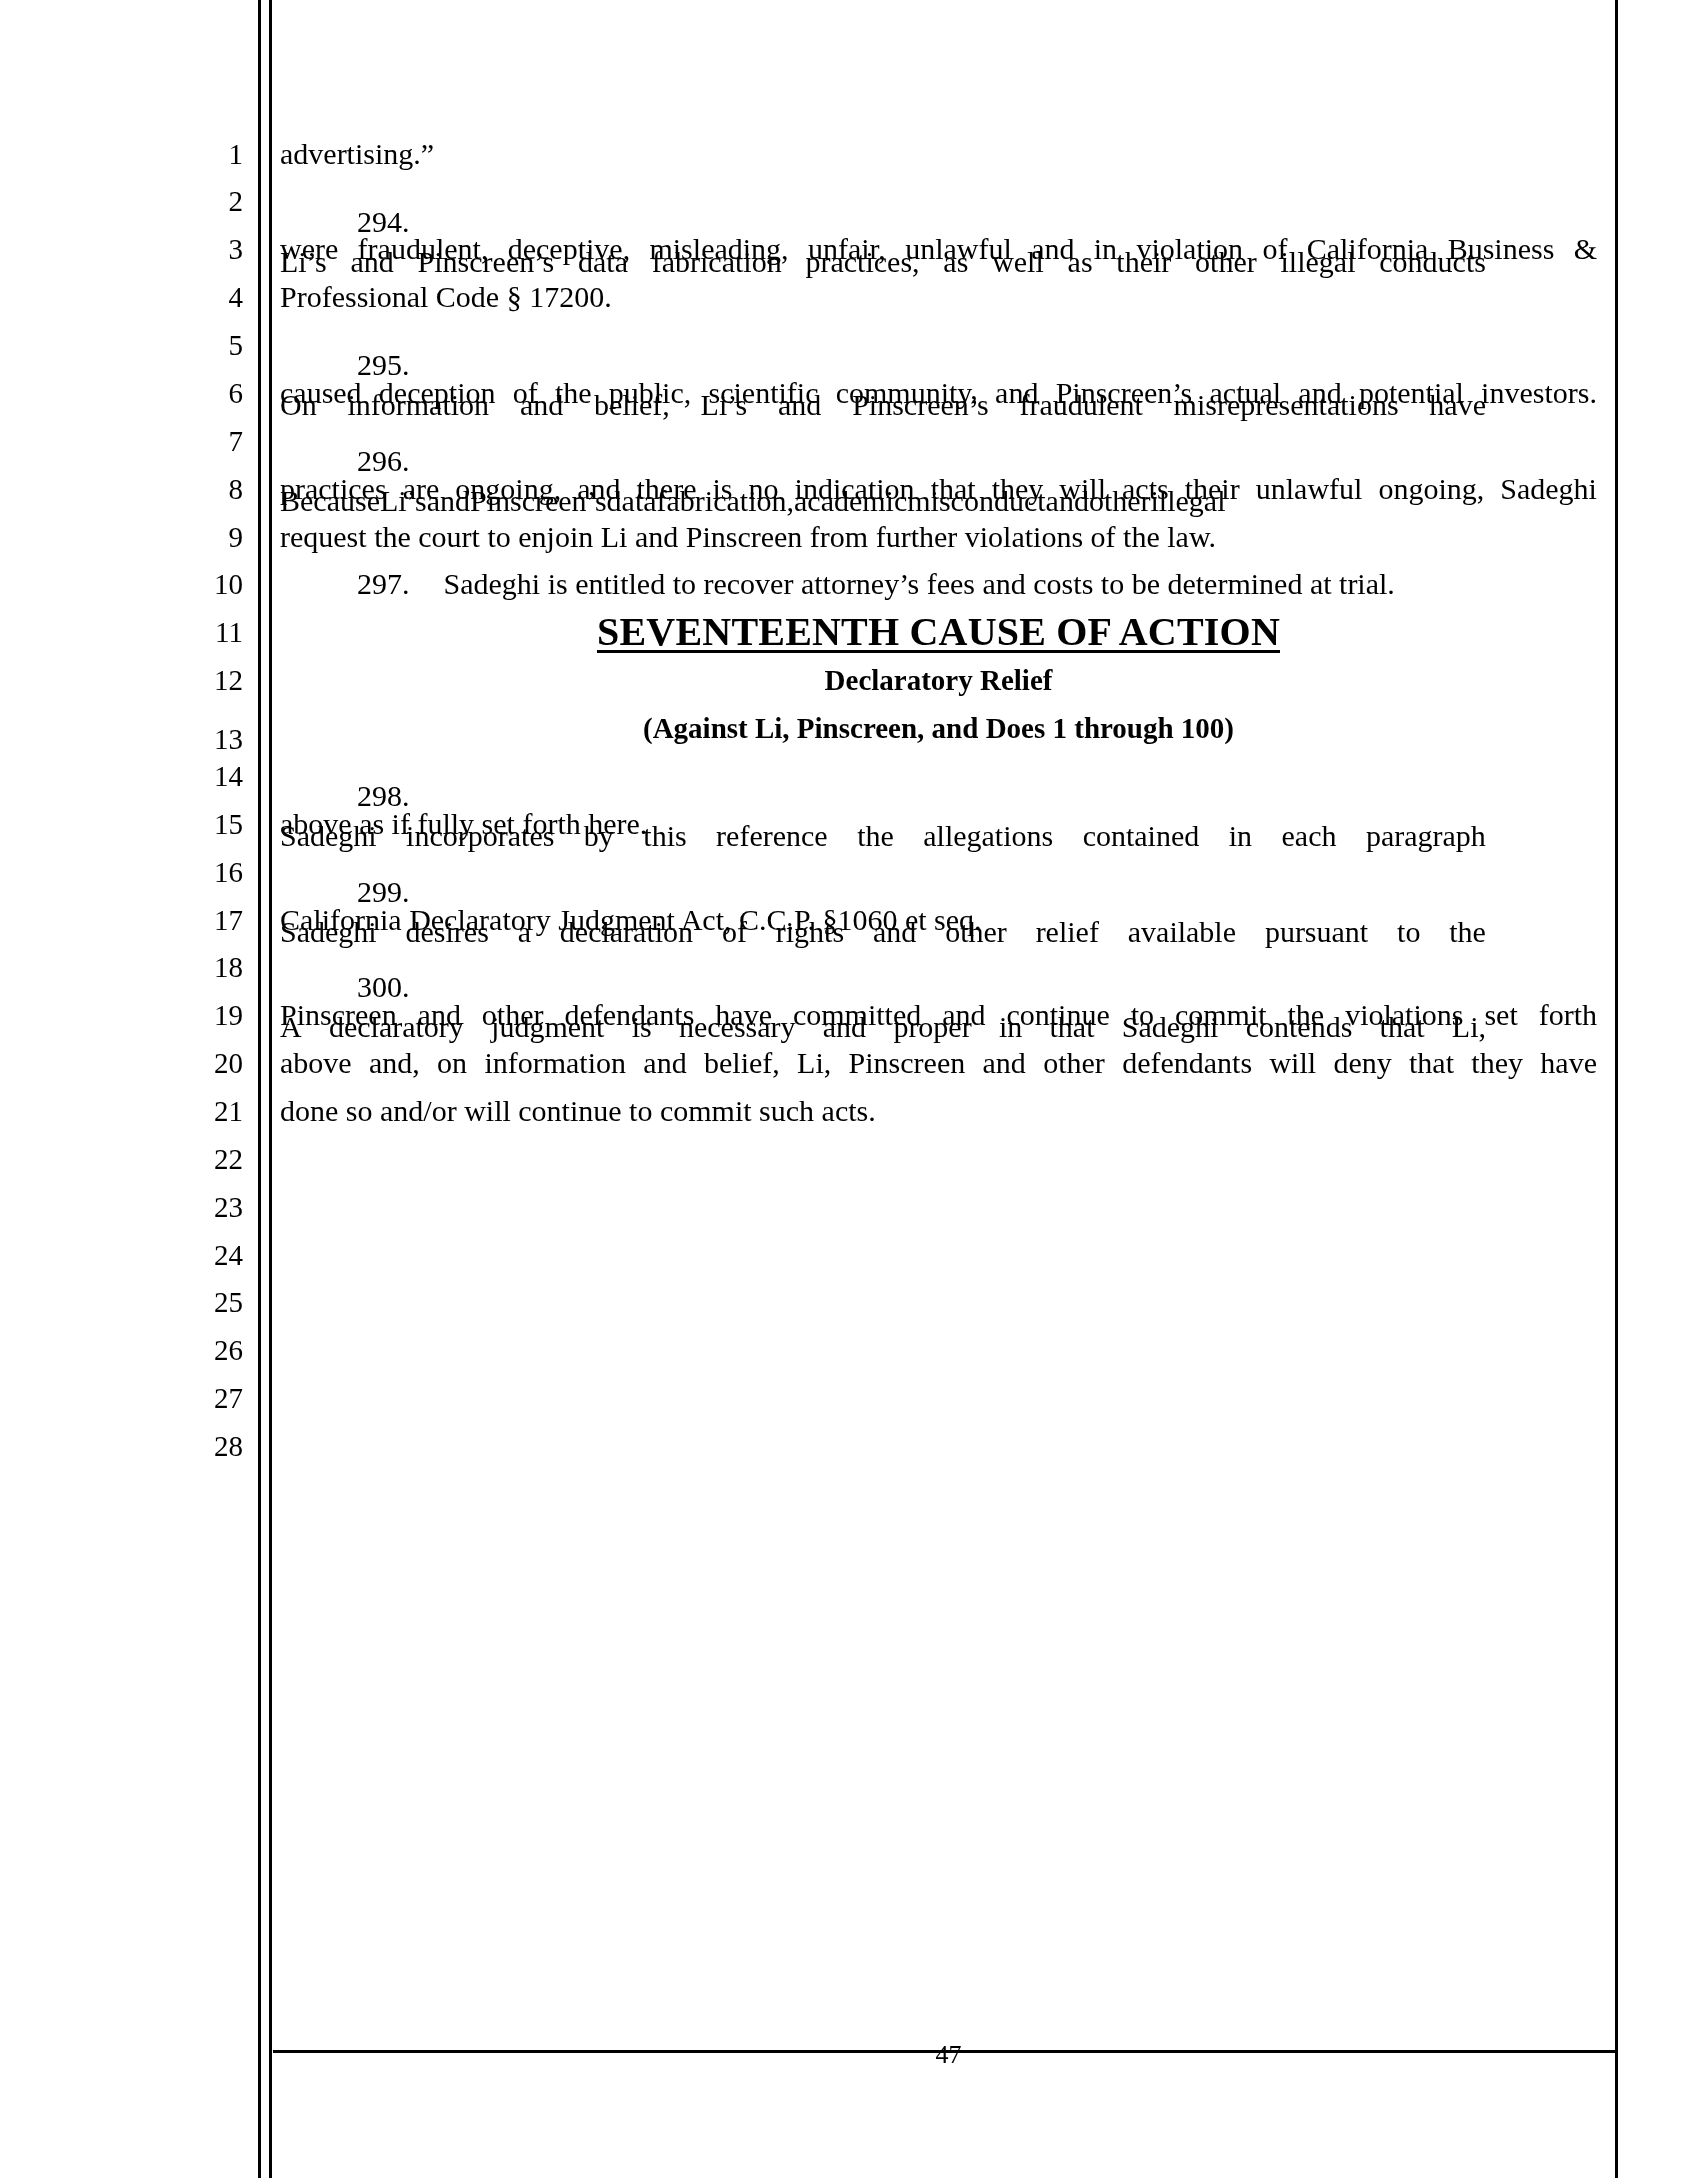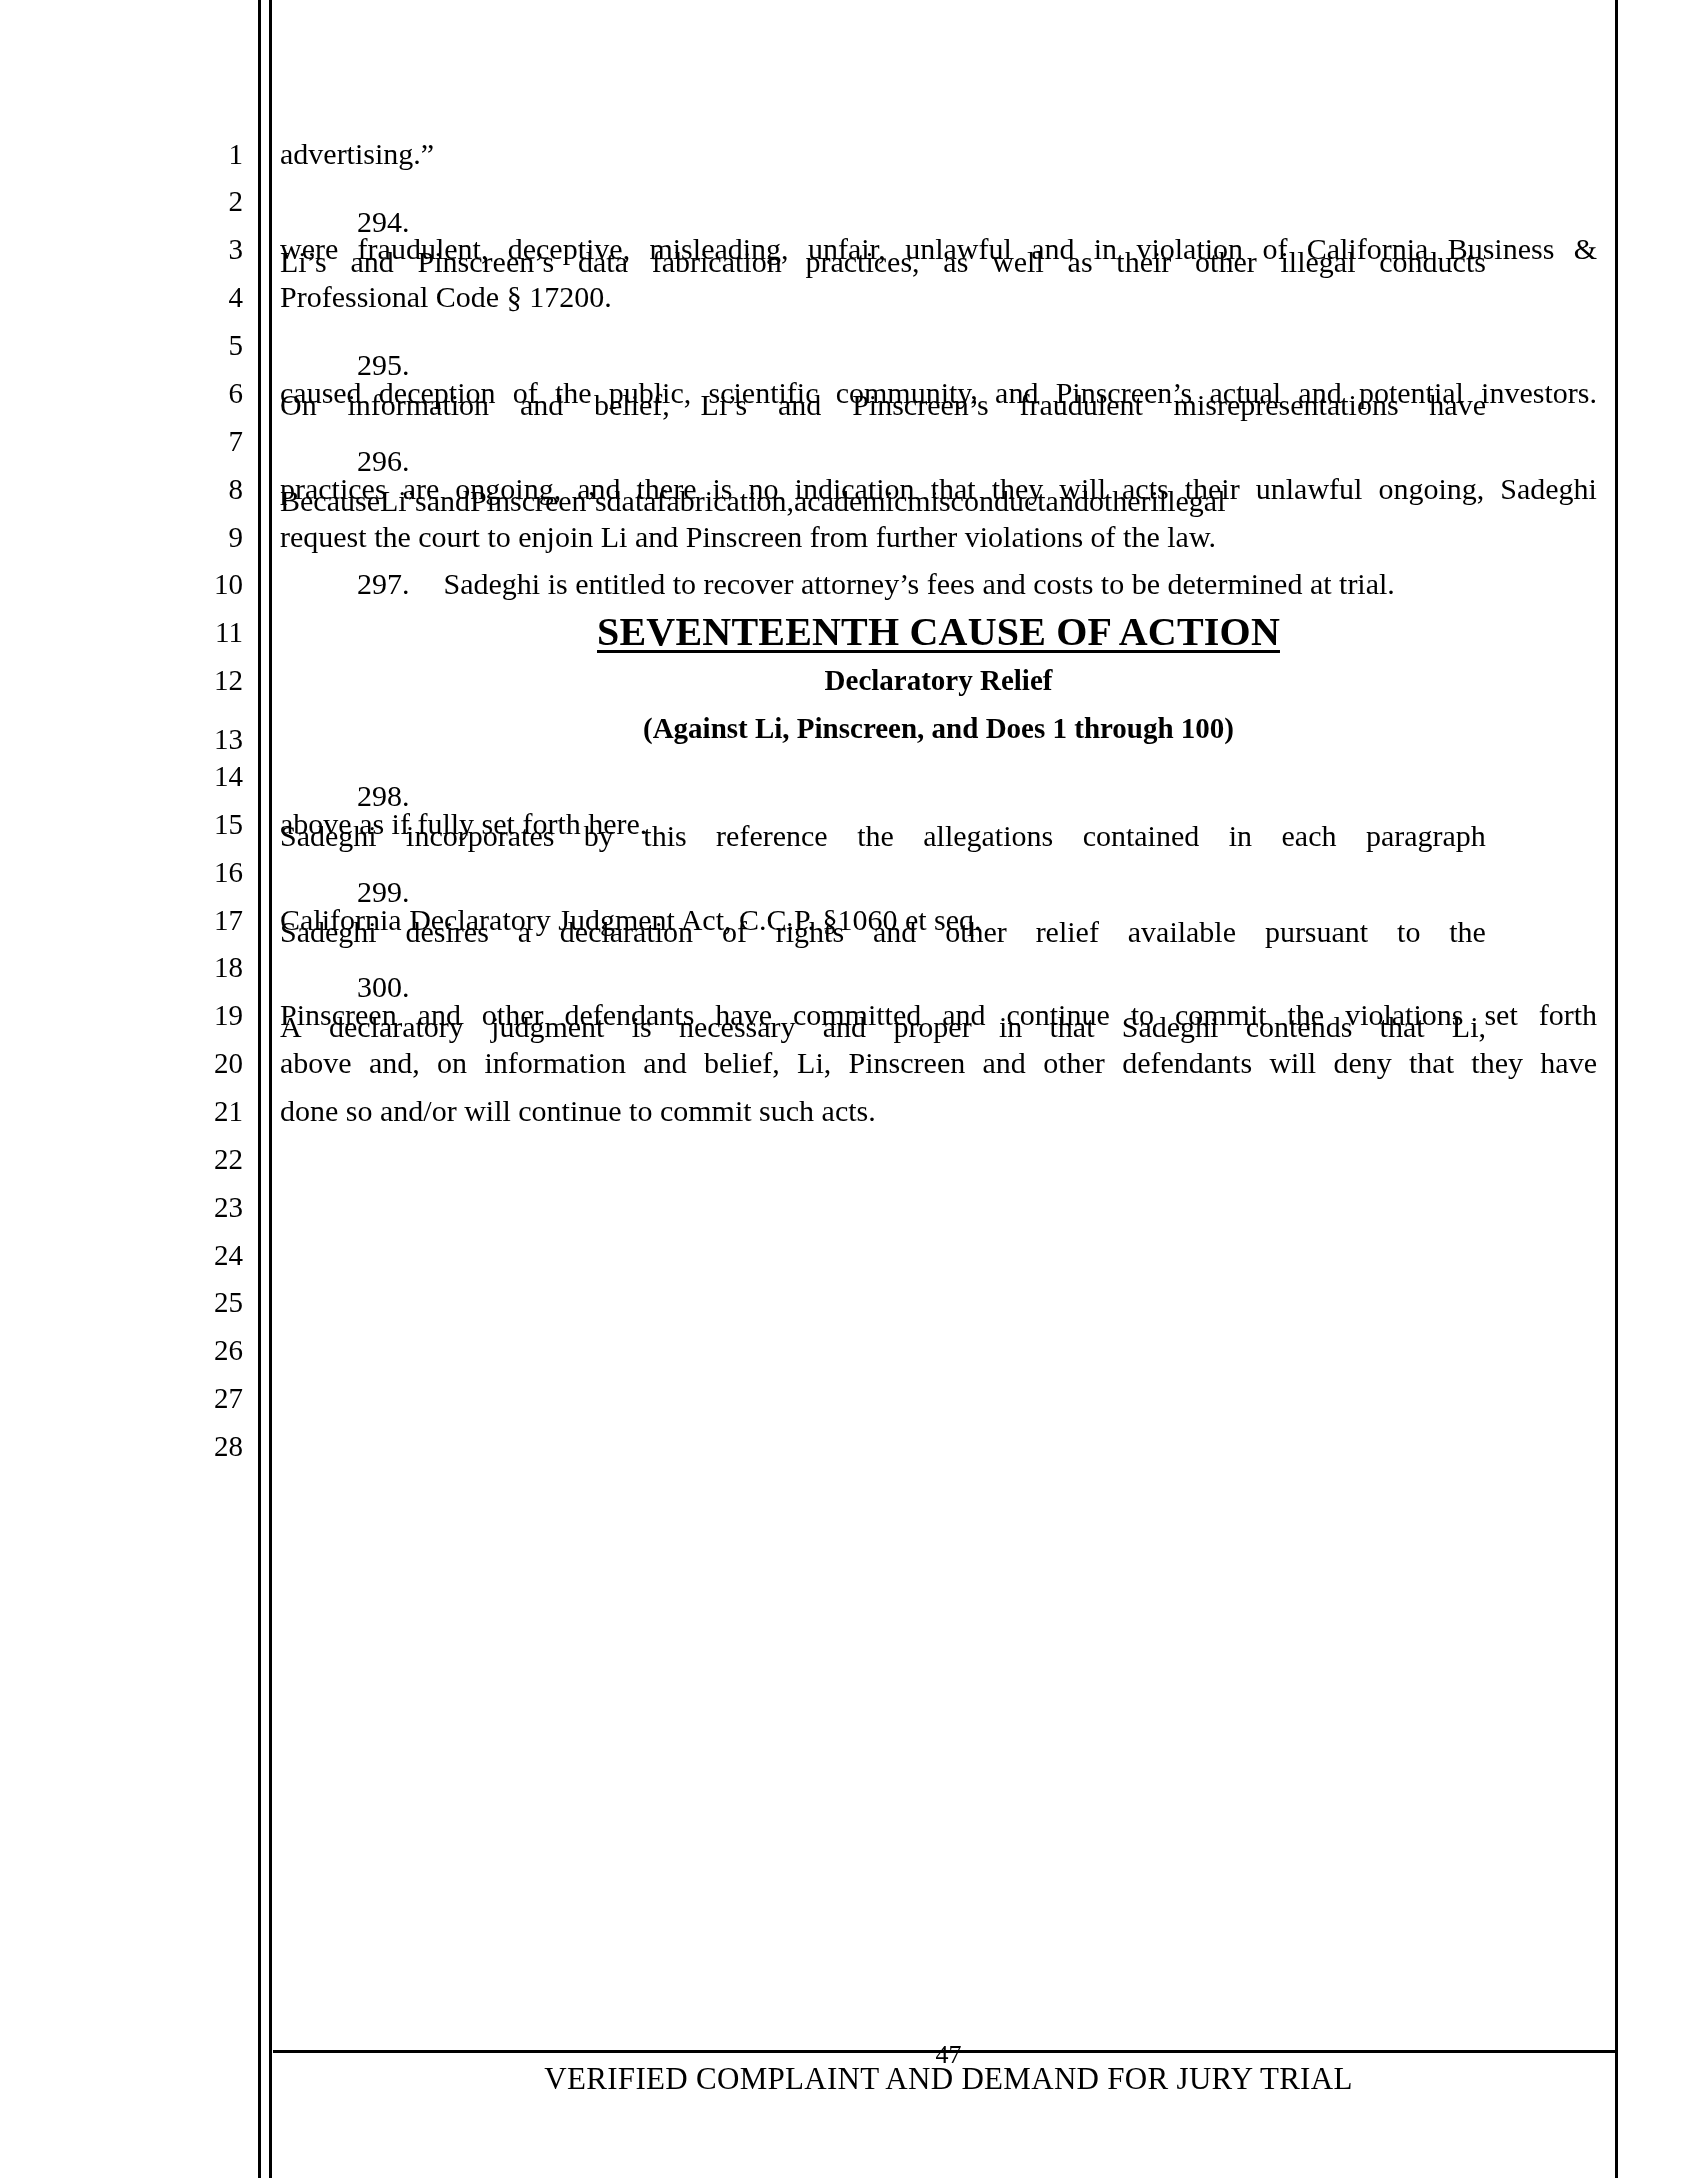--- a/index.html
+++ b/index.html
@@ -363,16 +363,15 @@
       <div class="tline" style="top: 1187px;"></div>
       <div class="tline" style="top: 1235px;"></div>
       <div class="tline" style="top: 1282px;"></div>
       <div class="tline" style="top: 1330px;"></div>
       <div class="tline" style="top: 1378px;"></div>
       <div class="tline" style="top: 1426px;"></div>
     </div>
 
   <div class="pagenum">47</div>
   <div class="footer-rule"></div>
-  <div class="footer-title">VERIFIED COMPLAINT AND DEMAND FOR JURY TRIAL</div>
 
 </div>
 
 
 </body></html>

